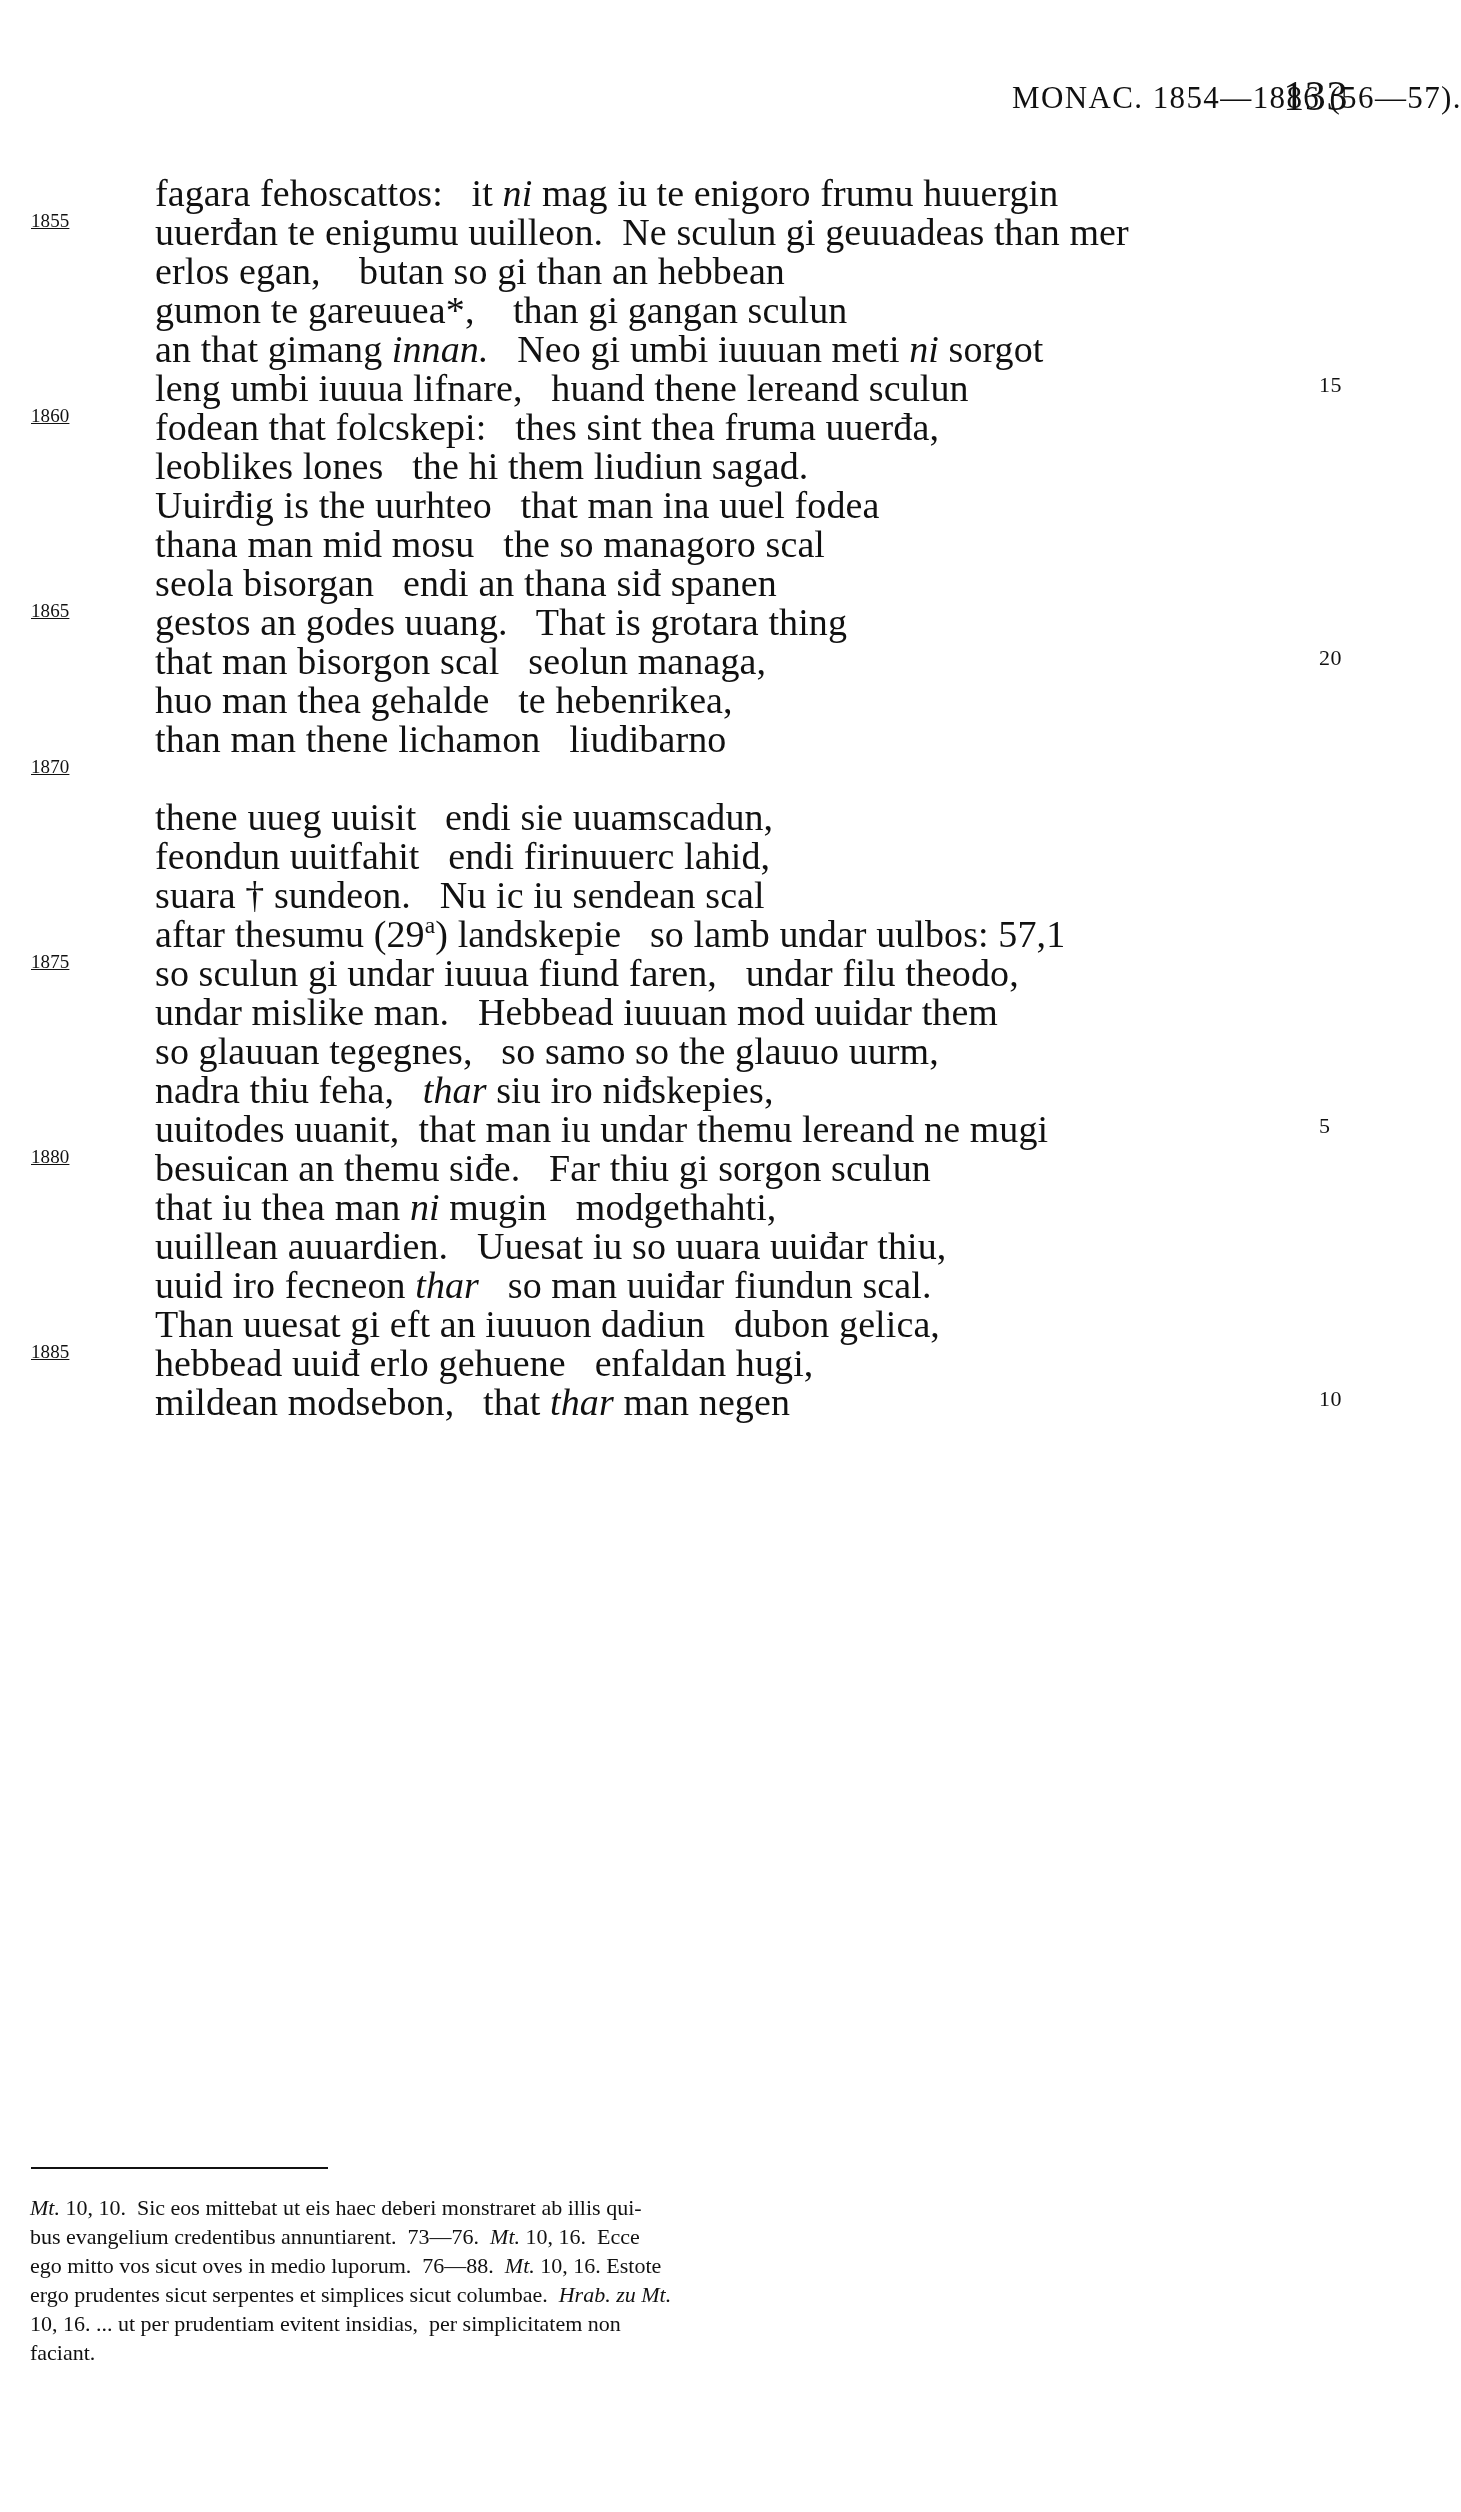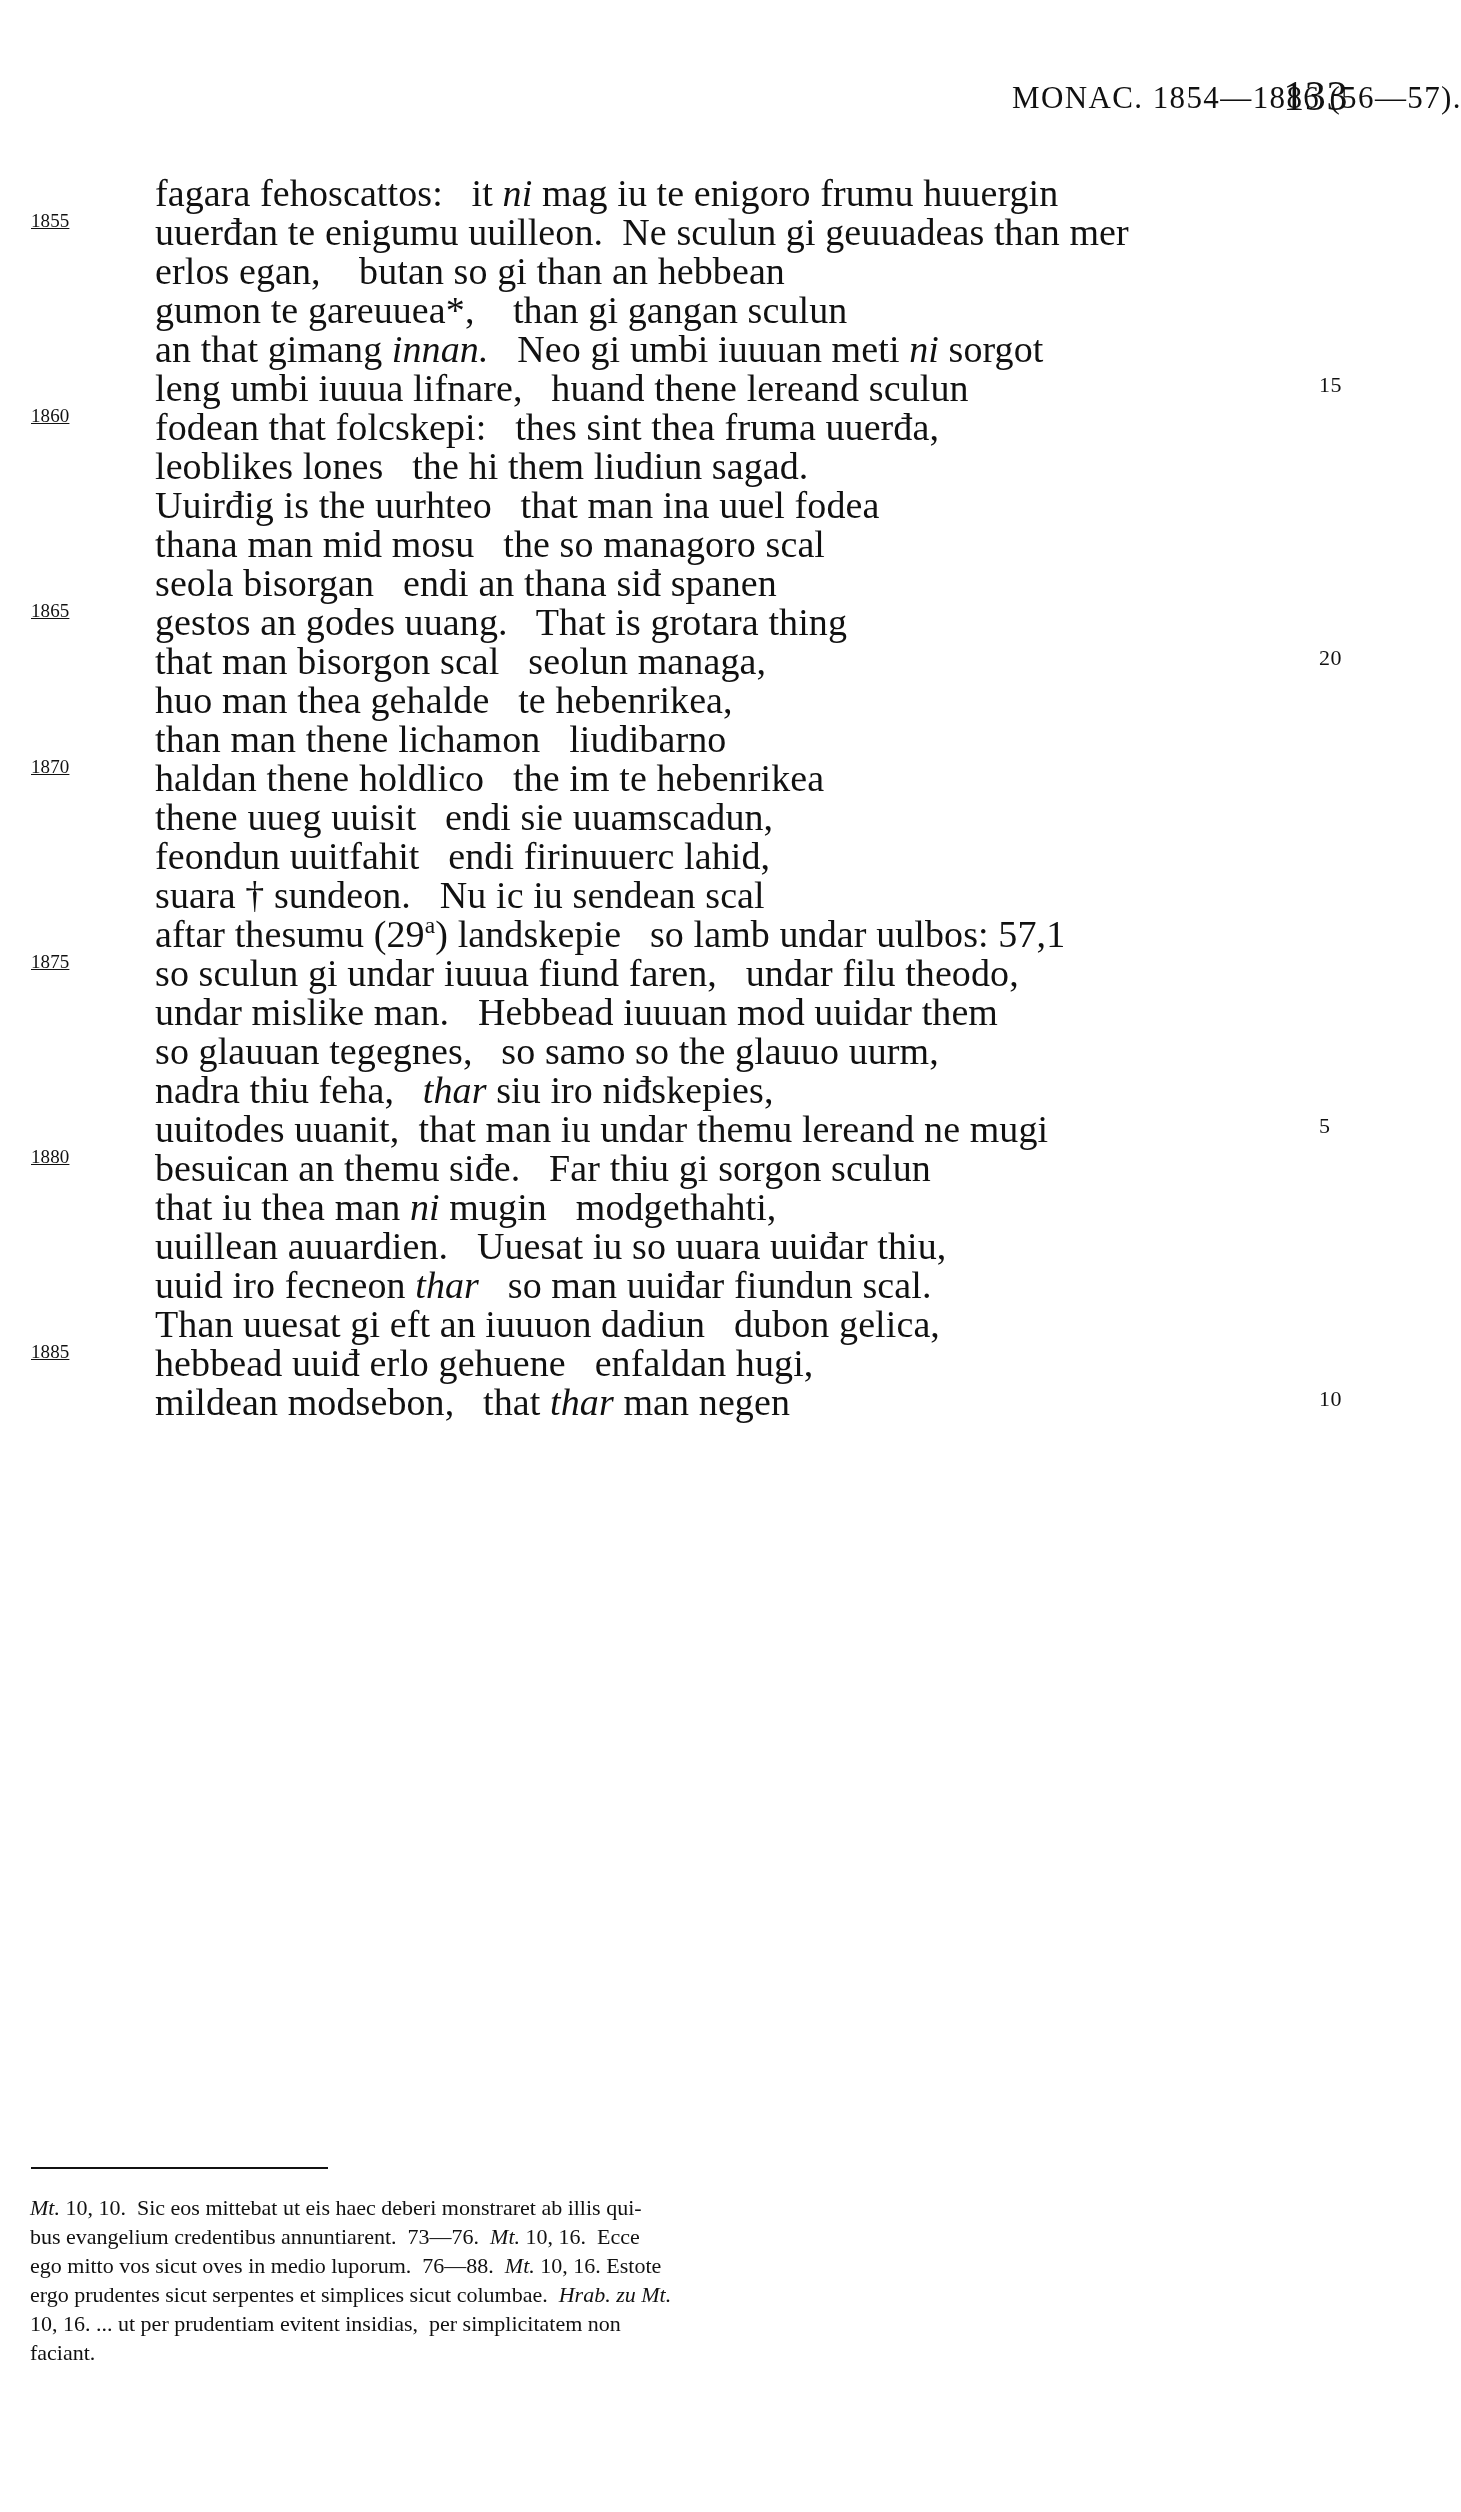--- a/index.html
+++ b/index.html
@@ -122,21 +122,21 @@
       <div class="vline"><span class="vnum"></span><span class="vtext">leng umbi iuuua lifnare,   huand thene lereand sculun</span><span class="vmargin m-right">15</span></div>
       <div class="vline"><span class="vnum">1860</span><span class="vtext">fodean that folcskepi:   thes sint thea fruma uuerđa,</span></div>
       <div class="vline"><span class="vnum"></span><span class="vtext">leoblikes lones   the hi them liudiun sagad.</span></div>
       <div class="vline"><span class="vnum"></span><span class="vtext">Uuirđig is the uurhteo   that man ina uuel fodea</span></div>
       <div class="vline"><span class="vnum"></span><span class="vtext">thana man mid mosu   the so managoro scal</span></div>
       <div class="vline"><span class="vnum"></span><span class="vtext">seola bisorgan   endi an thana siđ spanen</span></div>
       <div class="vline"><span class="vnum">1865</span><span class="vtext">gestos an godes uuang.   That is grotara thing</span></div>
       <div class="vline"><span class="vnum"></span><span class="vtext">that man bisorgon scal   seolun managa,</span><span class="vmargin m-right">20</span></div>
       <div class="vline"><span class="vnum"></span><span class="vtext">huo man thea gehalde   te hebenrikea,</span></div>
       <div class="vline"><span class="vnum"></span><span class="vtext">than man thene lichamon   liudibarno</span></div>
-      <div class="vline"><span class="vnum">1870</span><span class="vtext">haldan thene holdlico   the im te hebenrikea</span></div>
+      <div class="vline"><span class="vnum">1870</span></div>
       <div class="vline"><span class="vnum"></span><span class="vtext">thene uueg uuisit   endi sie uuamscadun,</span></div>
       <div class="vline"><span class="vnum"></span><span class="vtext">feondun uuitfahit   endi firinuuerc lahid,</span></div>
       <div class="vline"><span class="vnum"></span><span class="vtext">suara † sundeon.   Nu ic iu sendean scal</span></div>
       <div class="vline"><span class="vnum"></span><span class="vtext">aftar thesumu (29<sup>a</sup>) landskepie   so lamb undar uulbos: 57,1</span></div>
       <div class="vline"><span class="vnum">1875</span><span class="vtext">so sculun gi undar iuuua fiund faren,   undar filu theodo,</span></div>
       <div class="vline"><span class="vnum"></span><span class="vtext">undar mislike man.   Hebbead iuuuan mod uuidar them</span></div>
       <div class="vline"><span class="vnum"></span><span class="vtext">so glauuan tegegnes,   so samo so the glauuo uurm,</span></div>
       <div class="vline"><span class="vnum"></span><span class="vtext">nadra thiu feha,   <i>thar</i> siu iro niđskepies,</span></div>
       <div class="vline"><span class="vnum"></span><span class="vtext">uuitodes uuanit,  that man iu undar themu lereand ne mugi</span><span class="vmargin m-right">5</span></div>
       <div class="vline"><span class="vnum">1880</span><span class="vtext">besuican an themu siđe.   Far thiu gi sorgon sculun</span></div>

